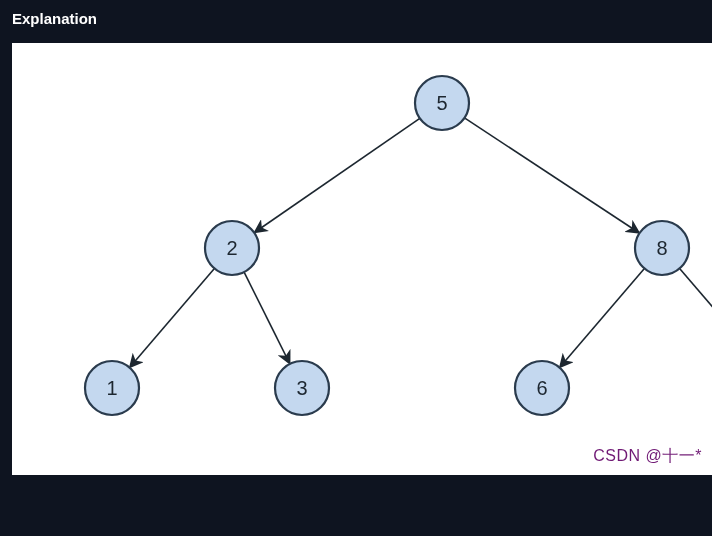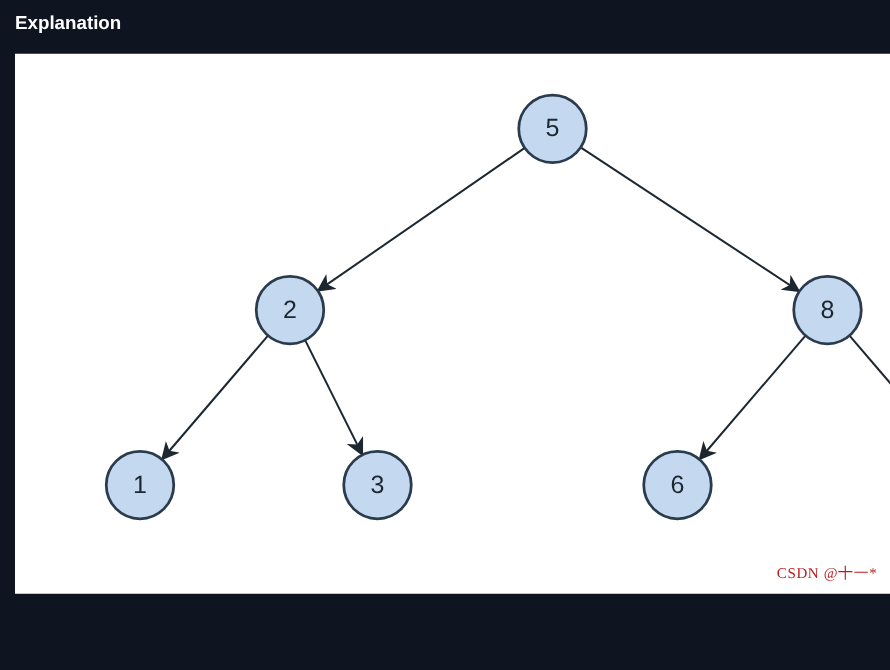--- a/index.html
+++ b/index.html
@@ -55,23 +55,23 @@
   }
   .edge {
     stroke: #1d2730;
     stroke-width: 1.6;
     fill: none;
   }
   .watermark {
     position: absolute;
     right: 10px;
     bottom: 8px;
-    font-size: 12px;
-    color: #b91c1c;
-    font-family: Liberation Serif, serif;
+    font-size: 16px;
+    color: #701a75;
+    font-family: Liberation Sans, sans-serif;
     letter-spacing: 0.5px;
   }
 </style>
 </head>
 <body>
 
 <div class="page">
   <p class="heading">Explanation</p>
 
   <div class="diagram-frame">

